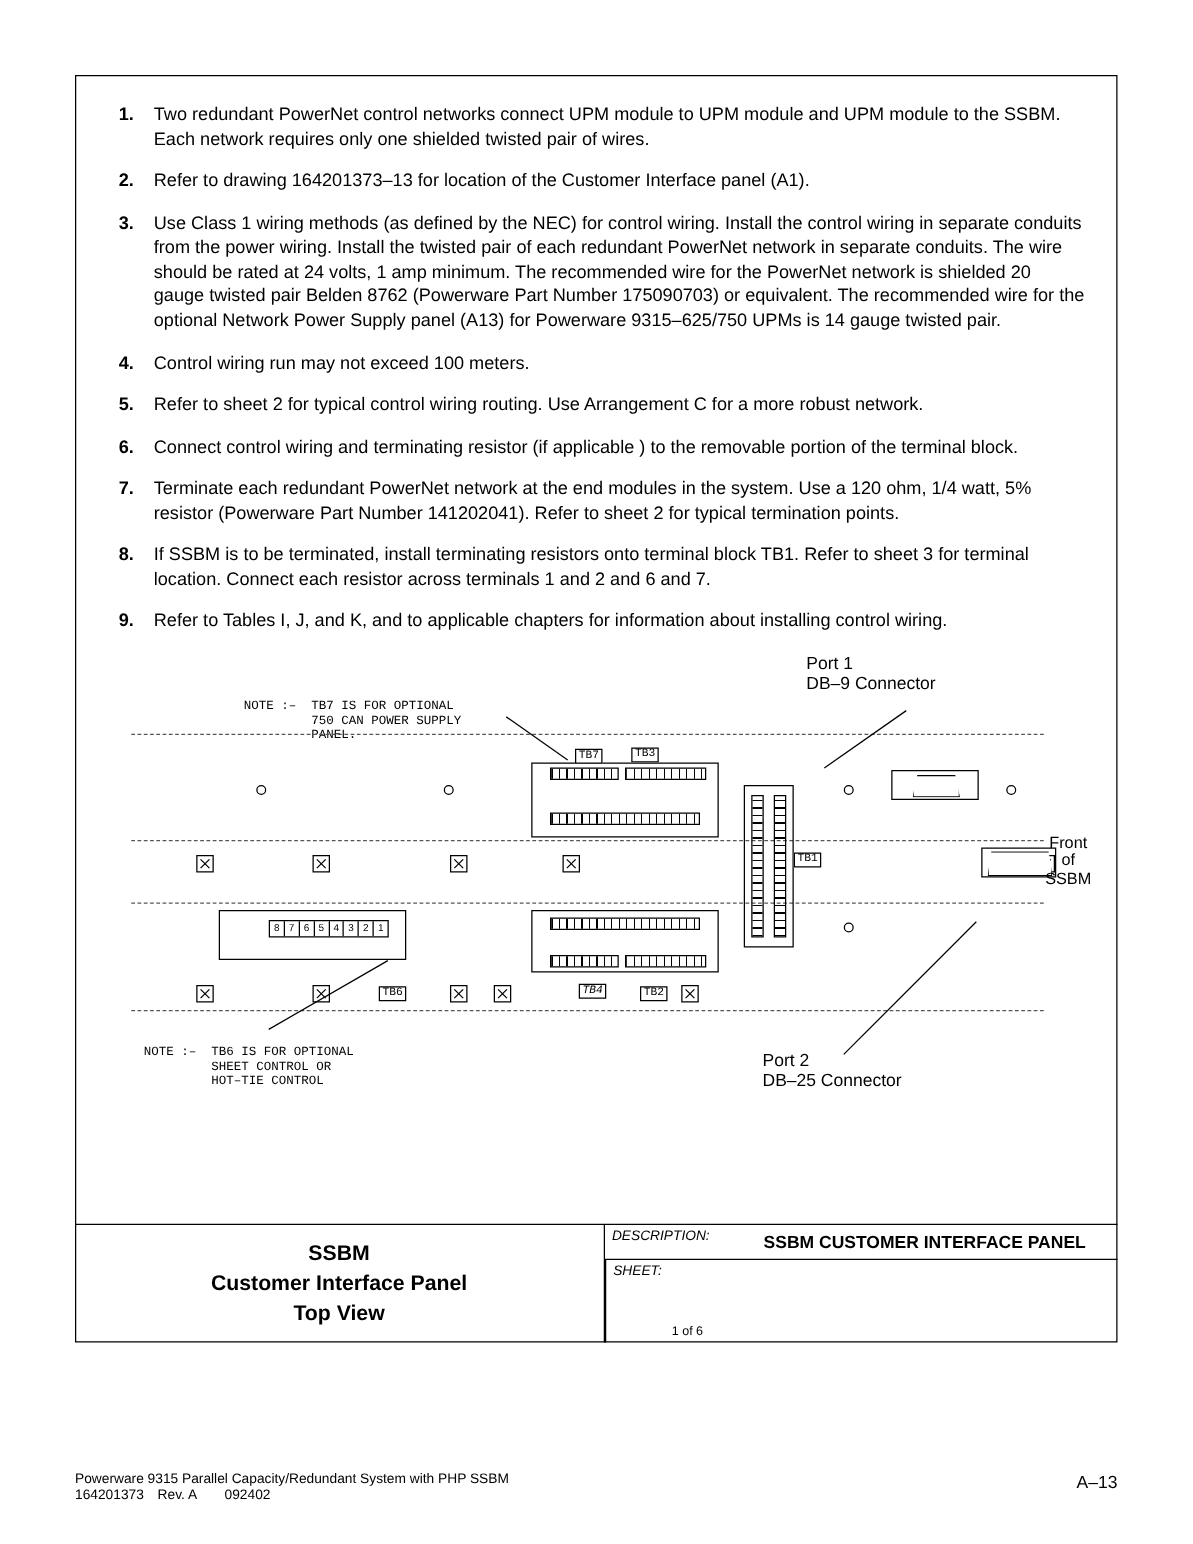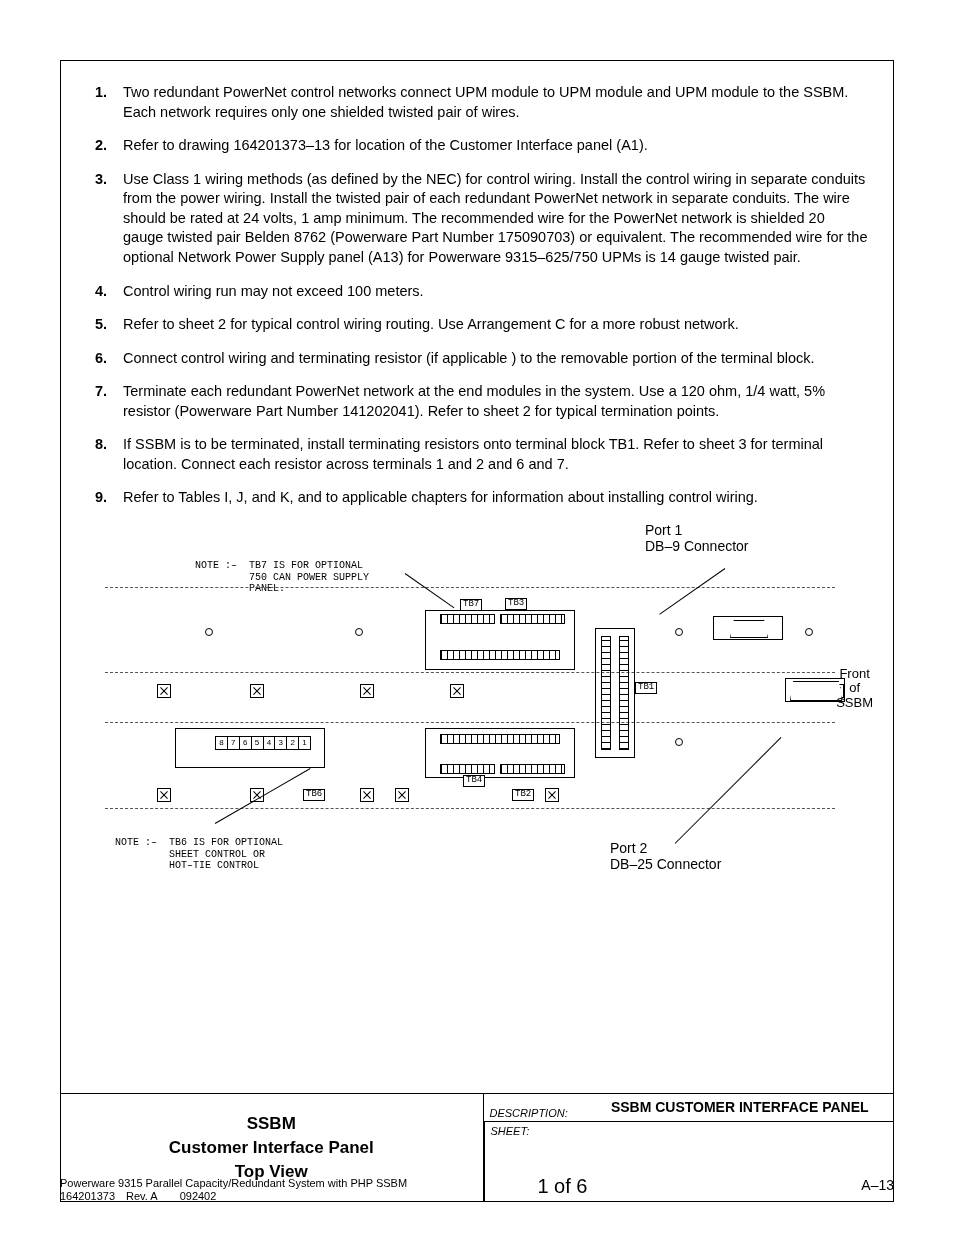--- a/index.html
+++ b/index.html
@@ -13,21 +13,21 @@
   }
   .page {
     width: 954px;
     height: 1235px;
     box-sizing: border-box;
     padding: 60px 60px 30px 60px;
     position: relative;
   }
   .frame {
     border: 1.5px solid #000;
-    height: 1142px;
+    height: 1014px;
     box-sizing: border-box;
     padding: 22px 24px 17px 24px;
     position: relative;
   }
   ol.notes {
     margin: 0;
     padding: 0 0 0 38px;
     list-style: none;
     counter-reset: item;
   }
@@ -92,21 +92,21 @@
   }
   .bottom-right {
     flex: 1;
     display: flex;
     flex-direction: column;
   }
   .descrow {
     border-bottom: 1.5px solid #000;
     display: flex;
     flex: 1;
-    align-items: flex-end;
+    align-items: flex-start;
   }
   .descrow .lbl {
     font-style: italic;
     font-size: 11px;
     padding: 2px 6px 0 6px;
     min-width: 90px;
   }
   .descrow .val {
     flex: 1;
     display: flex;
@@ -127,21 +127,21 @@
     font-size: 13px;
   }
   .drawrow .cell .lbl {
     font-style: italic;
     font-size: 11px;
     margin-right: 2px;
   }
   .drawrow .cell.num { flex: 1.3; }
   .drawrow .cell.num .v { flex:1; text-align:center; padding-top:4px; font-size:14px;}
   .drawrow .cell.sheet { border-left: 1.5px solid #000; flex: 0.9; }
-  .drawrow .cell.sheet .v { padding-top:4px; padding-left:6px; font-size:20px;margin-top:45px;}
+  .drawrow .cell.sheet .v { padding-top:4px; padding-left:6px; font-size:10px;margin-top:45px;}
   .footer {
     position: absolute;
     left: 60px;
     right: 60px;
     bottom: 32px;
     display: flex;
     justify-content: space-between;
     font-size: 11px;
     line-height: 1.2;
   }
@@ -317,21 +317,21 @@
 
         <div class="arrow-line" style="left:300px; top:-15px; width:60px; transform:rotate(35deg);"></div>
         <div class="arrow-line" style="left:620px; top:-20px; width:80px; transform:rotate(145deg);"></div>
         <div class="arrow-line" style="left:570px; top:255px; width:150px; transform:rotate(-45deg);"></div>
         <div class="arrow-line" style="left:110px; top:235px; width:110px; transform:rotate(-30deg);"></div>
       </div>
 
       <div class="tb-label" style="left:375px; top:77px;">TB7</div>
       <div class="tb-label" style="left:420px; top:76px;text-align:right;">TB3</div>
       <div class="tb-label" style="left:550px; top:160px;">TB1</div>
-      <div class="tb-label" style="left:378px; top:253px;">TB4</div>
+      <div class="tb-label" style="left:378px; top:265px;font-style:italic;">TB4</div>
       <div class="tb-label" style="left:427px; top:267px;">TB2</div>
       <div class="tb-label" style="left:218px; top:267px;">TB6</div>
 
       <div class="front-label">
         <div>Front</div>
         <div>of</div>
         <div>SSBM</div>
       </div>
 
       <div class="callout-small" style="position:absolute; left:30px; top:315px; white-space:pre;">NOTE :–  TB6 IS FOR OPTIONAL

